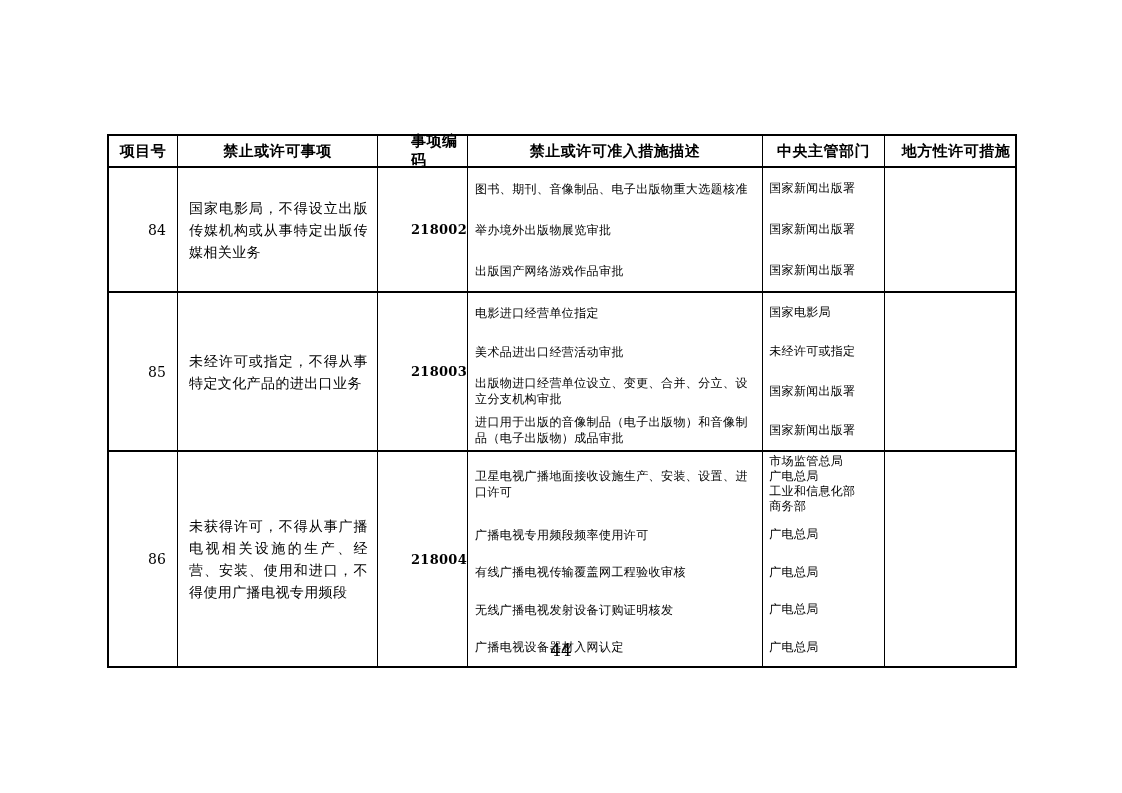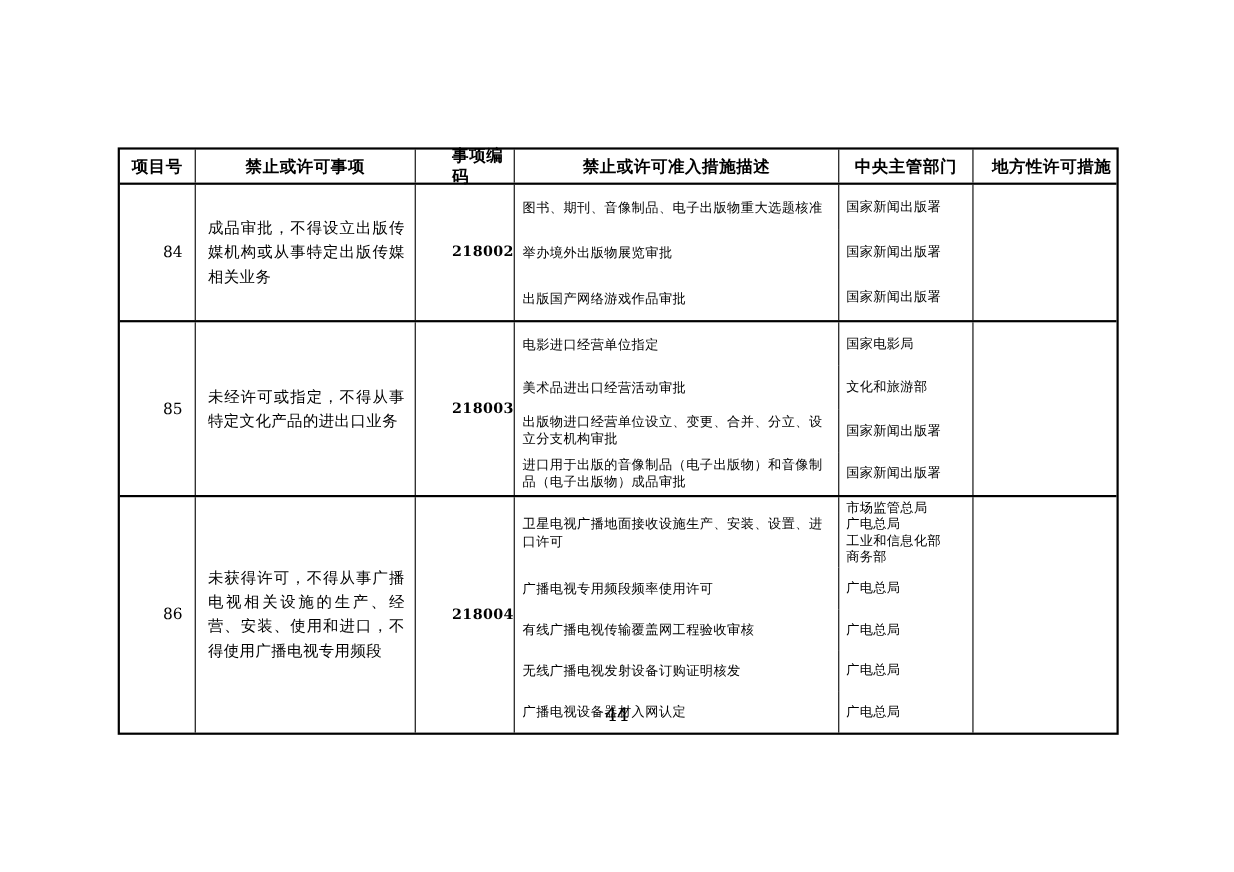--- a/index.html
+++ b/index.html
@@ -71,21 +71,21 @@
       <div class="cell c2">禁止或许可事项</div>
       <div class="cell c3">事项编码</div>
       <div class="cell c4h">禁止或许可准入措施描述</div>
       <div class="cell c5h">中央主管部门</div>
       <div class="cell c6">地方性许可措施</div>
     </div>
 
     <div class="trow body-row row-h-84">
       <div class="cell c1 num-cell">84</div>
       <div class="cell c2 item-cell">
-          <span>成品审批，不得设立出版传媒机构或从事特定出版传媒相关业务</span>
+          <span>国家电影局，不得设立出版传媒机构或从事特定出版传媒相关业务</span>
         </div>
       <div class="cell c3 code-cell">218002</div>
       <div class="cell c45">
         <div class="measure-block">
           <div class="m-desc">
               <span>图书、期刊、音像制品、电子出版物重大选题核准</span>
             </div>
           <div class="m-dept"><span>国家新闻出版署</span></div>
         </div>
         <div class="measure-block">
@@ -114,21 +114,21 @@
         <div class="measure-block">
           <div class="m-desc">
               <span>电影进口经营单位指定</span>
             </div>
           <div class="m-dept"><span>国家电影局</span></div>
         </div>
         <div class="measure-block">
           <div class="m-desc">
               <span>美术品进出口经营活动审批</span>
             </div>
-          <div class="m-dept"><span>文化和旅游部</span></div>
+          <div class="m-dept"><span>未经许可或指定</span></div>
         </div>
         <div class="measure-block">
           <div class="m-desc">
               <span>出版物进口经营单位设立、变更、合并、分立、设立分支机构审批</span>
             </div>
           <div class="m-dept"><span>国家新闻出版署</span></div>
         </div>
         <div class="measure-block">
           <div class="m-desc">
               <span>进口用于出版的音像制品（电子出版物）和音像制品（电子出版物）成品审批</span>

